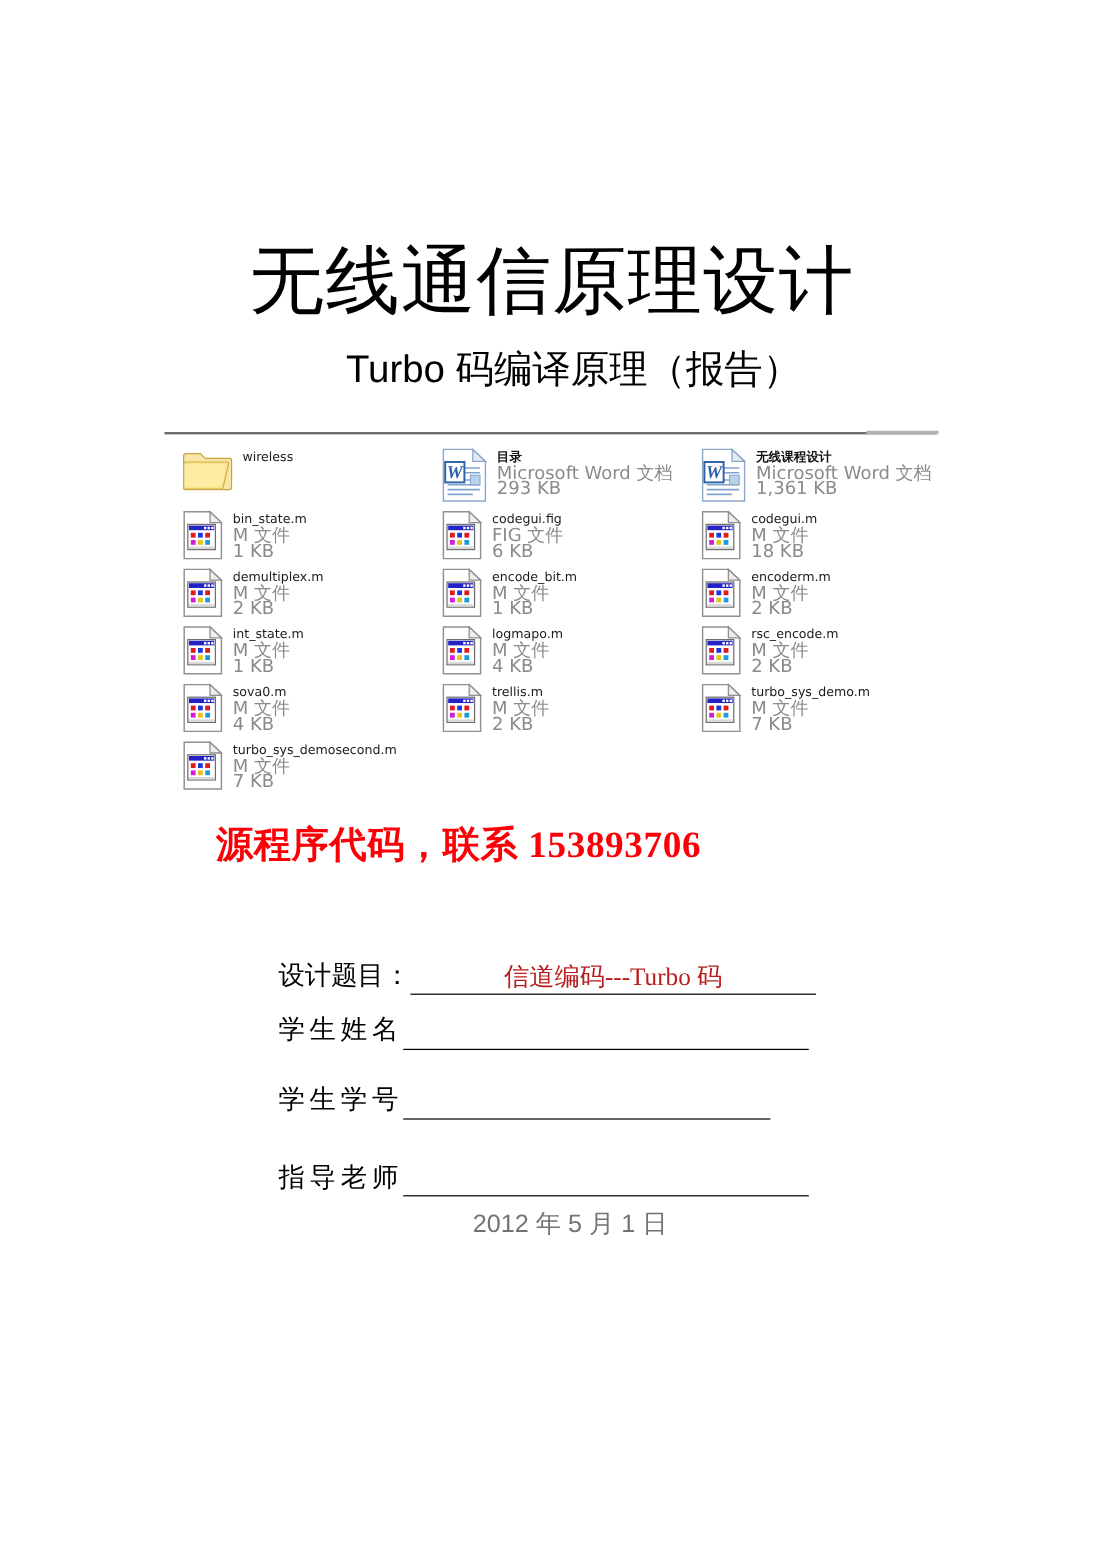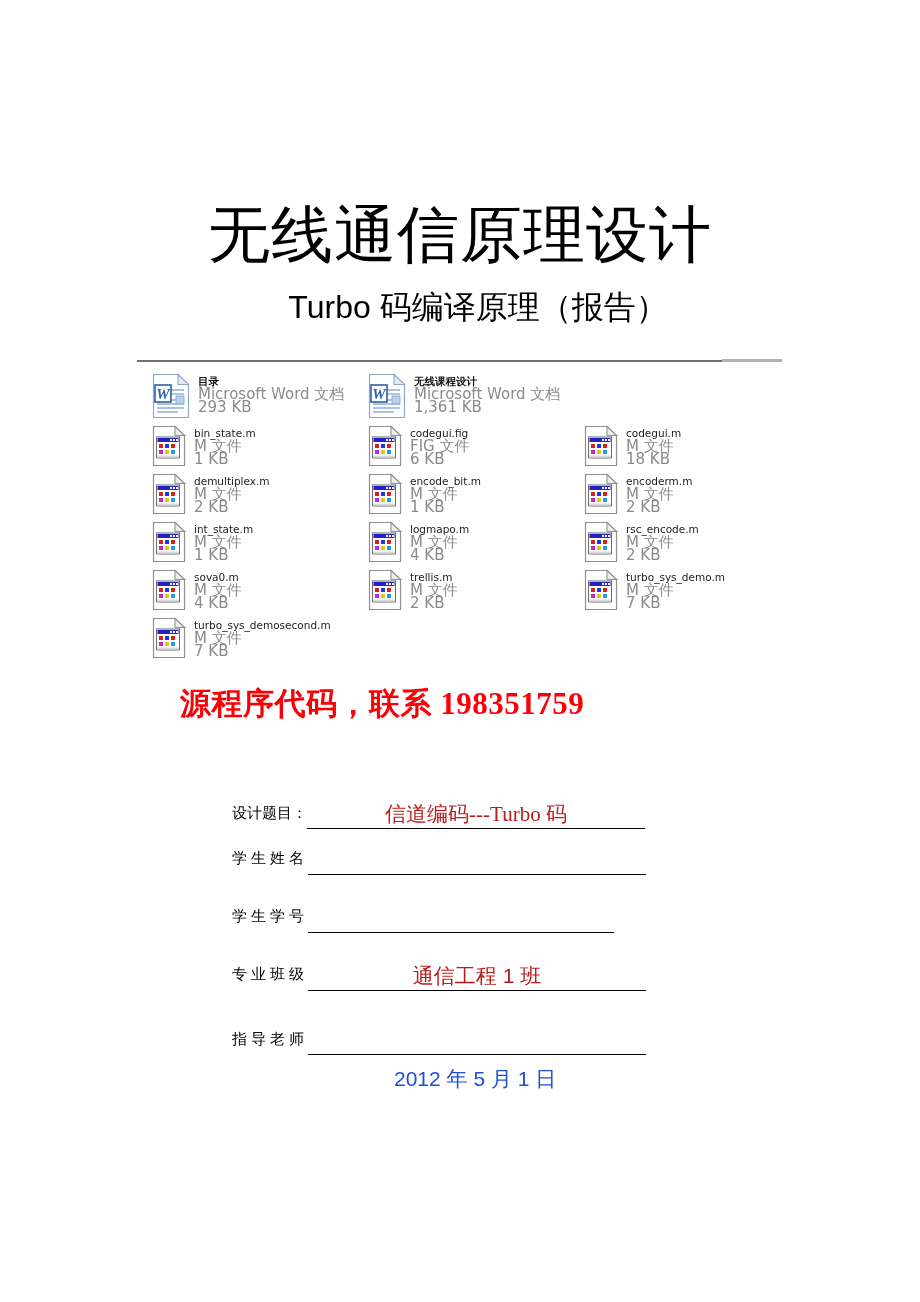--- a/index.html
+++ b/index.html
@@ -114,21 +114,21 @@
     width: 920px;
   }
   .form-row {
     display: flex;
     align-items: flex-end;
     margin-bottom: 10px;
     height: 42px;
   }
   .form-row.gap-sm { margin-bottom: 16px; align-items: center; }
   .form-label {
-    font-size: 15px;
+    font-size: 22px;
     line-height: 26px;
     white-space: nowrap;
     font-family: "Liberation Sans", "DejaVu Sans", sans-serif;
     color: #000;
     flex: 0 0 auto;
     padding-bottom: 3px;
   }
   .form-label.spaced { letter-spacing: 4px; }
   .form-value {
     flex: 0 0 auto;
@@ -148,40 +148,50 @@
     font-family: "Liberation Serif", "DejaVu Serif", serif;
   }
   .w-long  { width: 338px; }
   .w-short { width: 306px; }
   .date-line {
     margin: 4px 0 0 0;
     padding-left: 162px;
     font-size: 21px;
     line-height: 28px;
     font-family: "Liberation Sans", "DejaVu Sans", sans-serif;
-    color: #1d4ed8;
+    color: #737373;
     white-space: nowrap;
   }
 </style>
 </head>
 <body>
 
 <div class="page">
 
   <div class="title-block">
     <h1 class="doc-title">无线通信原理设计</h1>
     <div class="doc-subtitle">Turbo 码编译原理（报告）</div>
   </div>
 
   <div class="hr-wrap">
     <div class="hr-line"></div>
   </div>
 
   <div class="explorer" id="explorer">
       <div class="file-row">
+        <div class="file-cell">
+          <span class="icon"><svg class="icon-folder" viewBox="0 0 42 36" xmlns="http://www.w3.org/2000/svg">
+    <path d="M1 7 L1 33 Q1 35 3 35 L39 35 Q41 35 41 33 L41 11 Q41 9 39 9 L19 9 L15 5 L3 5 Q1 5 1 7 Z" fill="#f7e6a8" stroke="#c9a33a" stroke-width="1"></path>
+    <path d="M3 12 L37 12 Q39 12 38.4 14 L34 33 Q33.6 34.5 31.6 34.5 L2 34.5 Q0.6 34.5 1 33 L1 14 Q1 12 3 12 Z" fill="#fbe58c" stroke="#d2ad46" stroke-width="1"></path>
+    <path d="M2 14 L36.5 14 L32.5 32.5 L2 32.5 Z" fill="#fdeeab" opacity="0.75"></path>
+  </svg></span>
+          <div class="file-meta">
+            <div class="file-name">wireless</div>
+          </div>
+        </div>
         <div class="file-cell">
           <span class="icon"><svg class="icon-doc" viewBox="0 0 38 46" xmlns="http://www.w3.org/2000/svg">
     <path d="M1.5 1.5 L26 1.5 L36.5 11.5 L36.5 44.5 L1.5 44.5 Z" fill="#ffffff" stroke="#8fa8c8" stroke-width="1.2"></path>
     <path d="M26 1.5 L36.5 11.5 L26 11.5 Z" fill="#e3ecf6" stroke="#8fa8c8" stroke-width="1.1"></path>
     <g stroke="#7fa3cf" stroke-width="1.3">
       <line x1="18" y1="17" x2="32" y2="17"></line>
                 <line x1="18" y1="21" x2="32" y2="21"></line>
       <line x1="5" y1="27" x2="32" y2="27"></line>
                 <line x1="5" y1="31" x2="32" y2="31"></line>
       <line x1="5" y1="35" x2="32" y2="35"></line>
@@ -591,43 +601,39 @@
             <div class="file-name">turbo_sys_demosecond.m</div>
             <div class="file-type">M 文件</div>
             <div class="file-size">7 KB</div>
           </div>
         </div>
         <div class="file-cell empty"></div>
         <div class="file-cell empty"></div>
       </div>
     </div>
 
-  <div class="notice">源程序代码，联系 198351759</div>
+  <div class="notice">源程序代码，联系 153893706</div>
 
   <div class="form">
 
     <div class="form-row">
       <span class="form-label">设计题目：</span>
       <span class="form-value serif-mix w-long">信道编码---Turbo 码</span>
     </div>
 
     <div class="form-row gap-sm">
       <span class="form-label spaced">学生姓名</span>
       <span class="form-value w-long"></span>
     </div>
 
     <div class="form-row gap-sm">
       <span class="form-label spaced">学生学号</span>
       <span class="form-value w-short"></span>
     </div>
 
-    <div class="form-row gap-sm">
-      <span class="form-label spaced">专业班级</span>
-      <span class="form-value w-long">通信工程 1 班</span>
-    </div>
 
     <div class="form-row">
       <span class="form-label spaced">指导老师</span>
       <span class="form-value w-long"></span>
     </div>
 
     <div class="date-line">2012 年 5 月 1 日</div>
   </div>
 
 </div>

